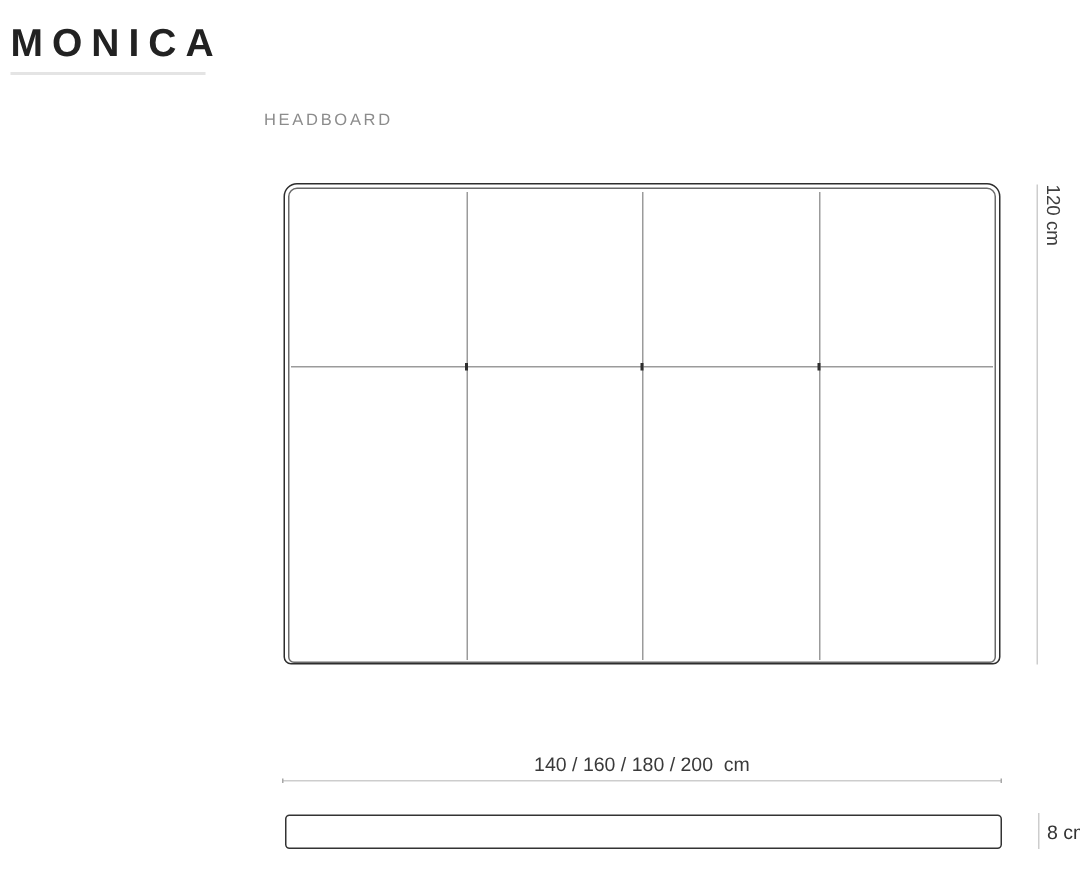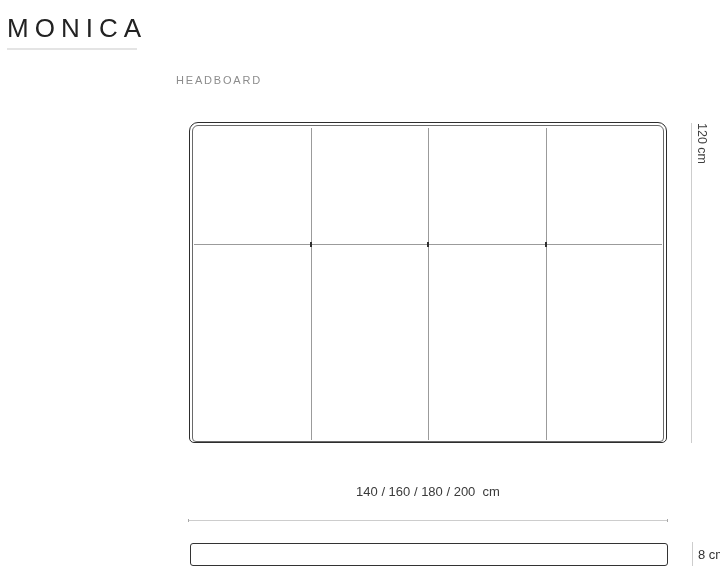--- a/index.html
+++ b/index.html
@@ -9,21 +9,21 @@
     font-family: "Liberation Sans", sans-serif;
     overflow: hidden;
     position: relative;
   }
   .abs { position: absolute; }
 
   
   .brand {
     left: 7px; top: 13px;
     font-size: 26px;
-    font-weight: 400;
+    font-weight: 700;
     letter-spacing: 6px;
     color: #222222;
   }
   .brand-underline {
     left: 7px; top: 48px;
     width: 130px; height: 2px;
     background: #e4e4e4;
   }
 
   
@@ -85,21 +85,21 @@
     height: 320px;
     display: flex; align-items: center;
     writing-mode: vertical-rl;
     font-size: 12.5px;
     color: #3f3f3f;
     white-space: pre;
   }
 
   
   .dim-width-label {
-    left: 189px; top: 484px;
+    left: 189px; top: 502px;
     width: 478px;
     text-align: center;
     font-size: 13px;
     color: #3a3a3a;
     white-space: pre;
   }
   .dim-line-h {
     left: 188px; top: 520px;
     width: 480px; height: 1px;
     background: #cdcdcd;

